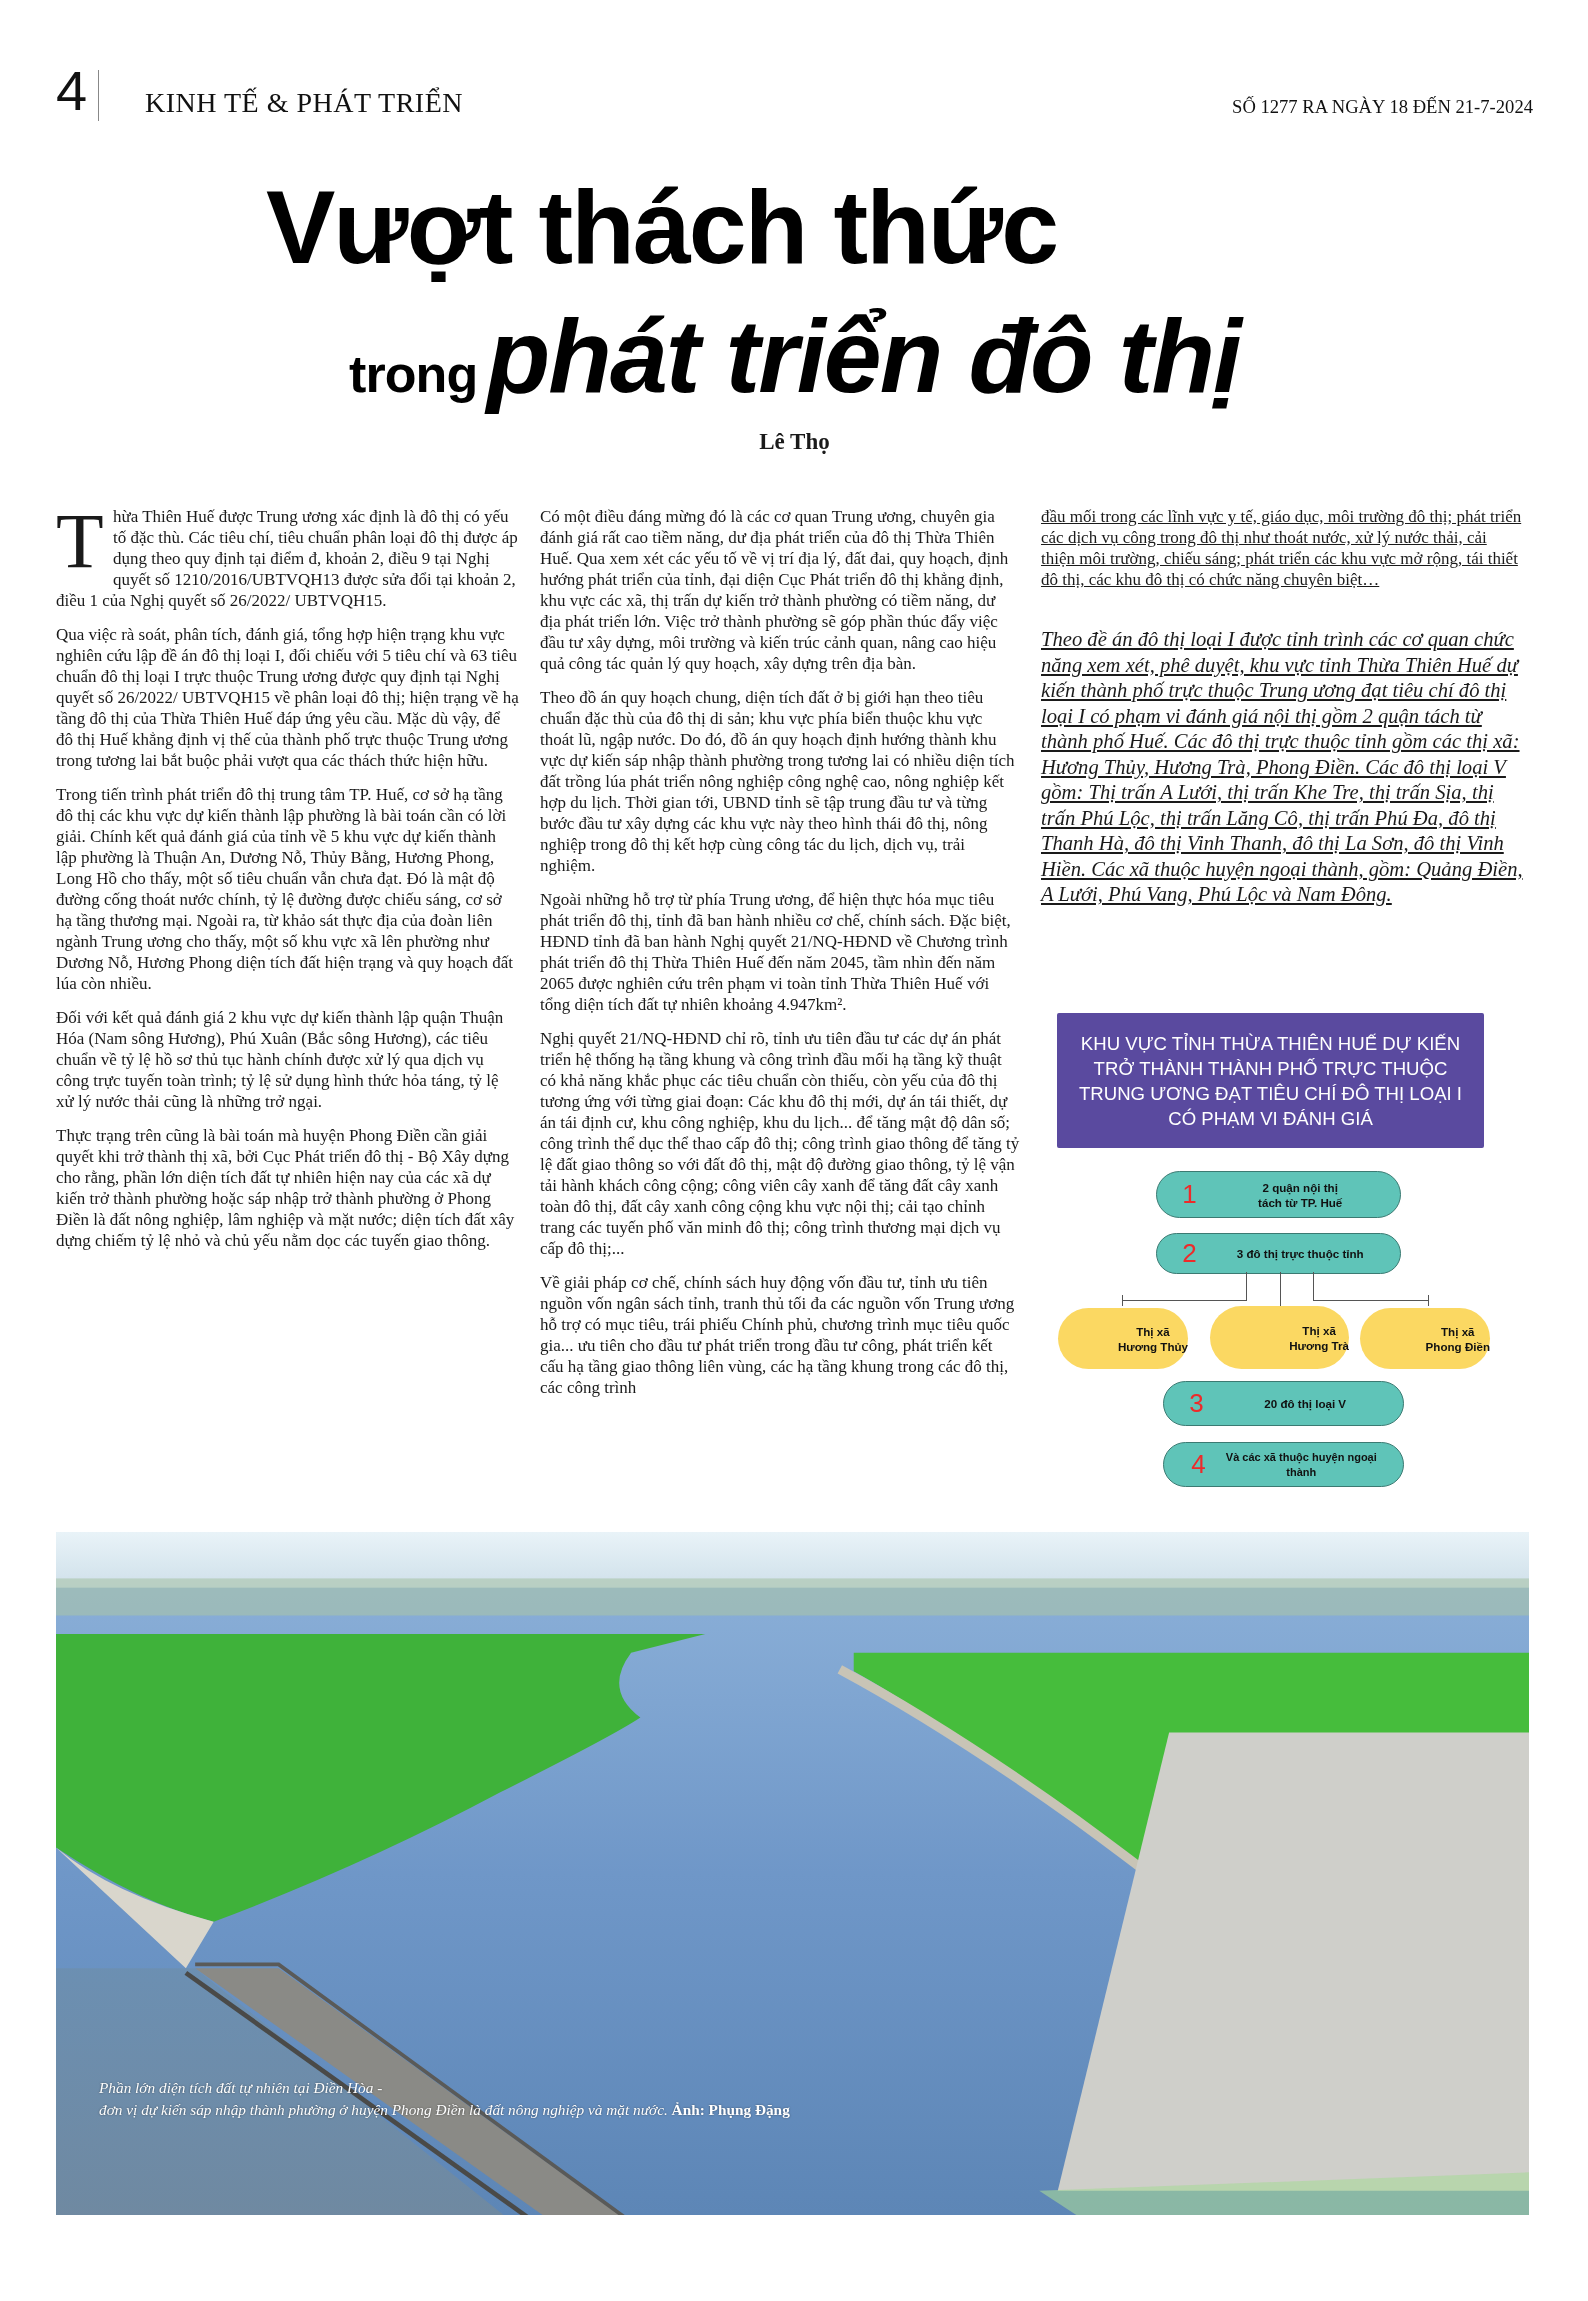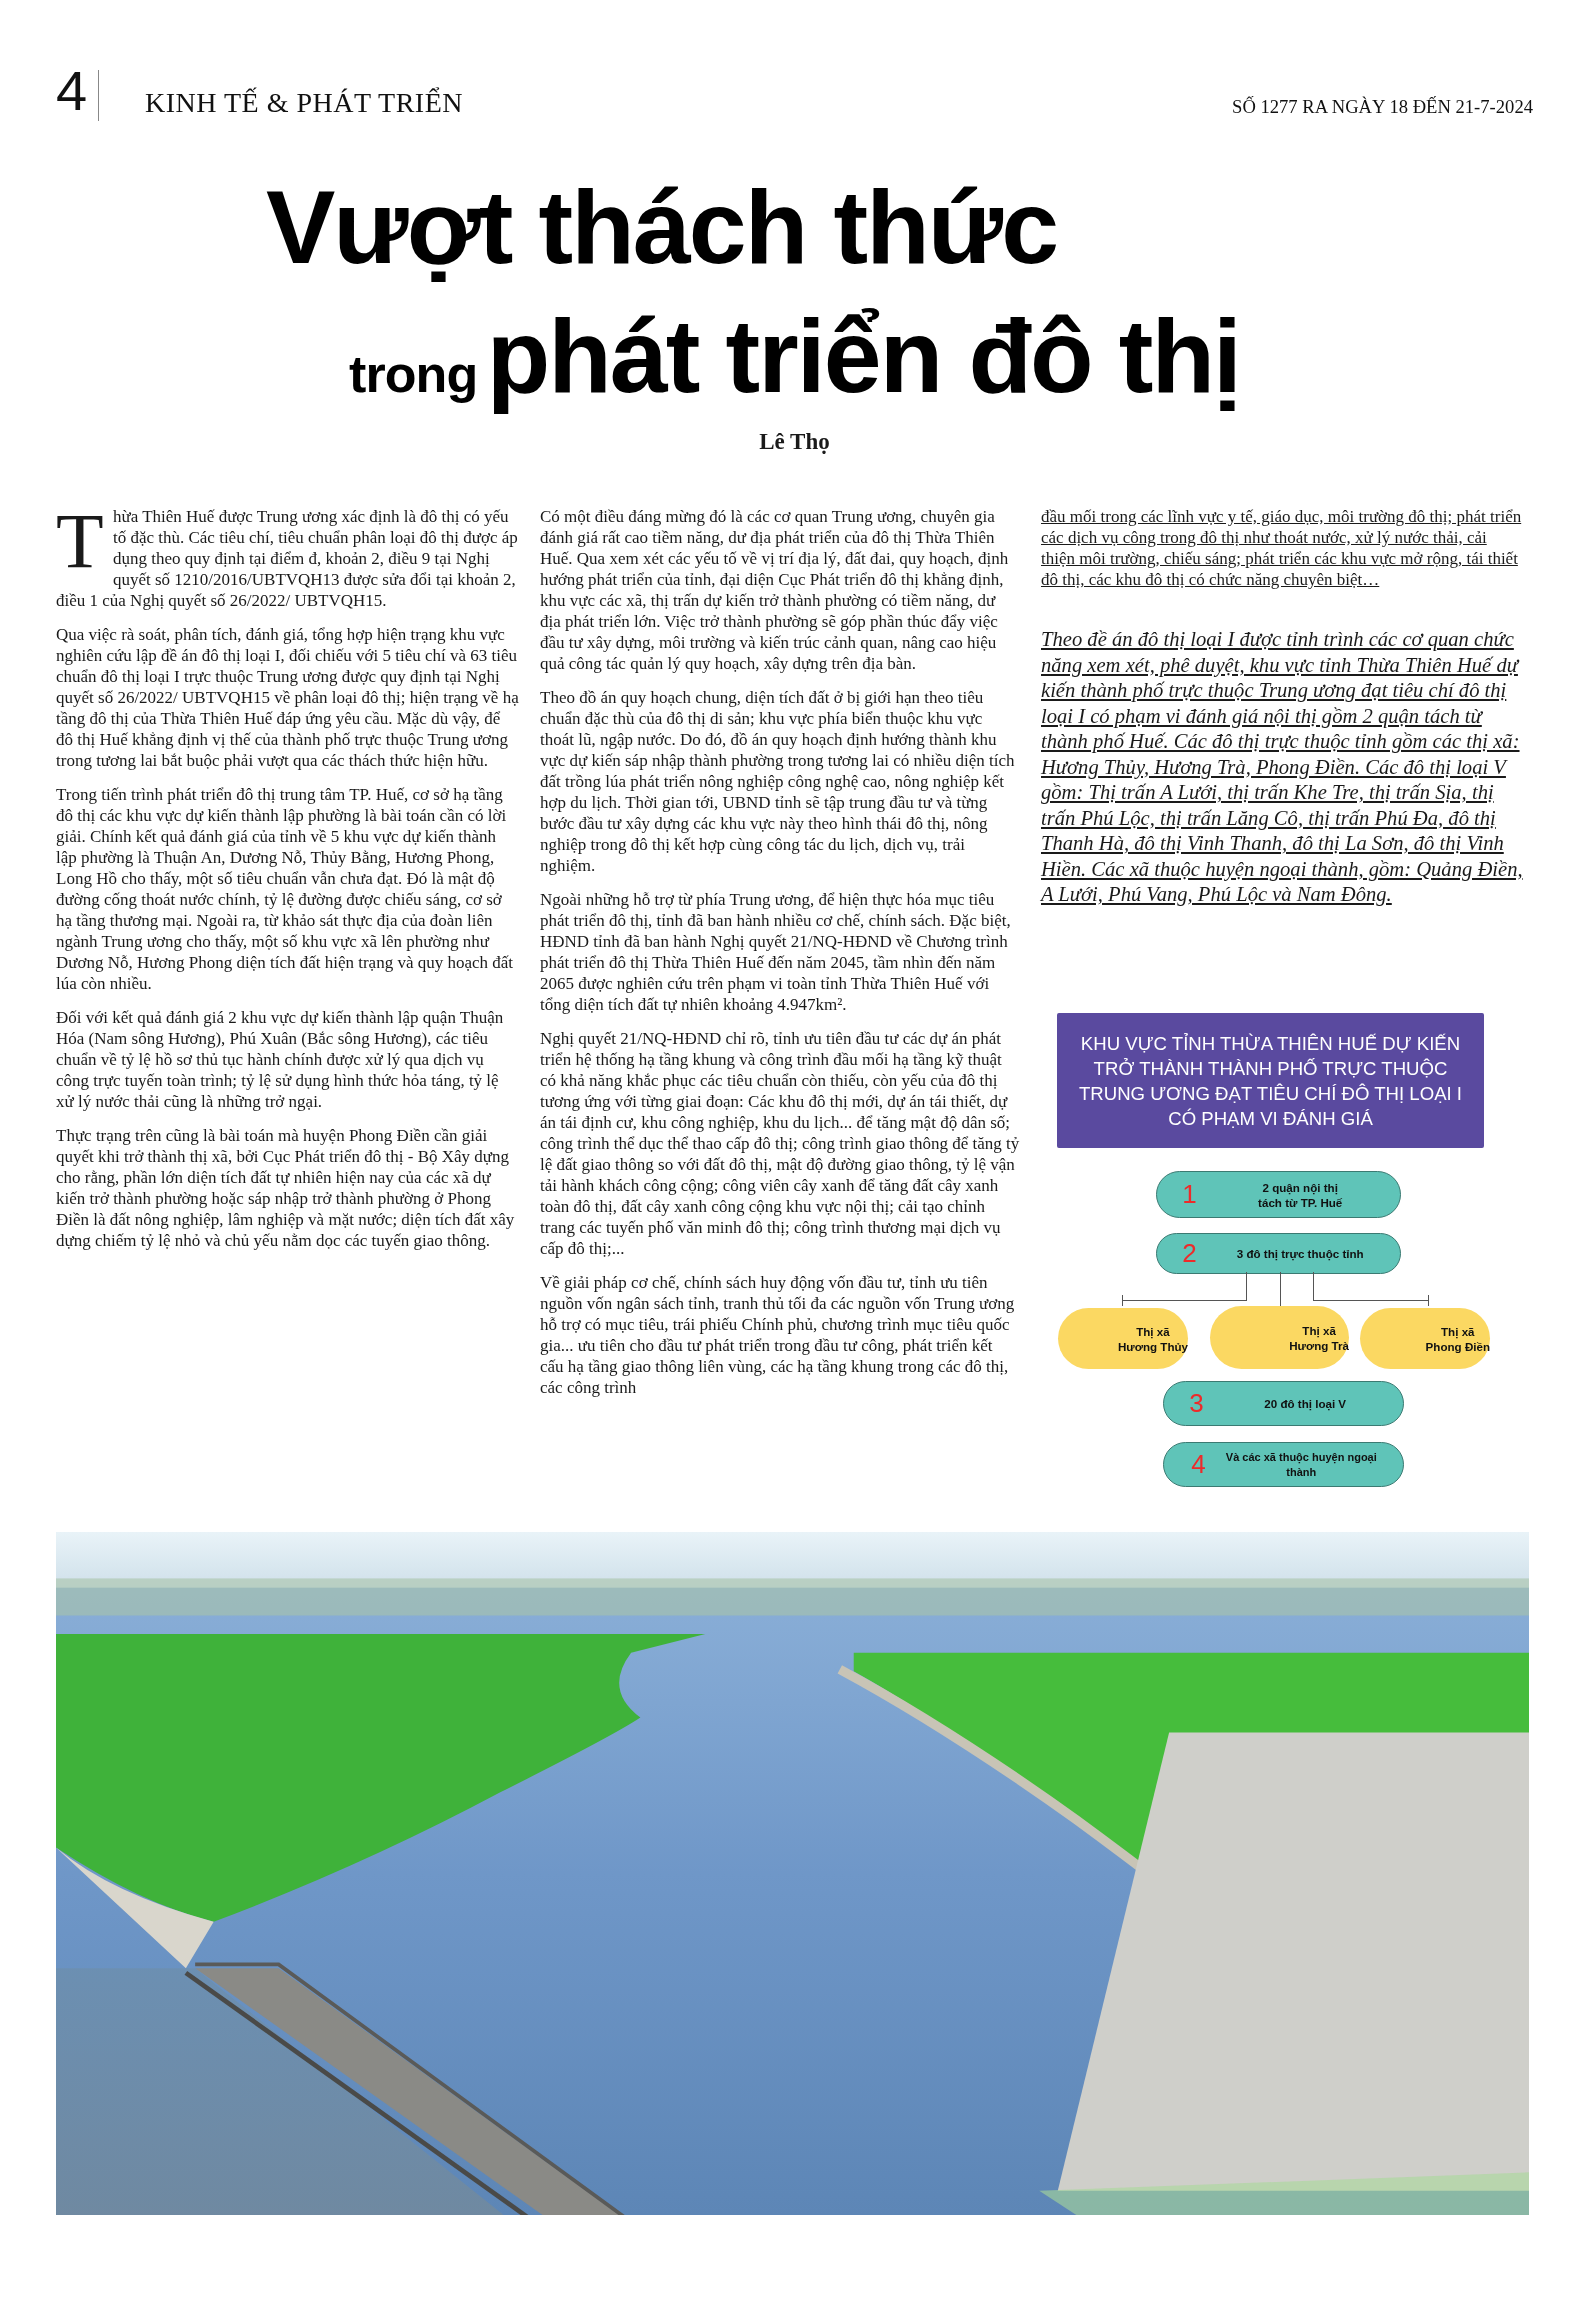--- a/index.html
+++ b/index.html
@@ -5,21 +5,21 @@
   html, body { margin: 0; padding: 0; background: #ffffff; }
   body { width: 1589px; height: 2301px; position: relative; overflow: hidden; font-family: "Liberation Serif", serif; color: #1a1a1a; }
   .header { position: absolute; top: 65px; left: 56px; right: 56px; height: 65px; }
   .page-num { position: absolute; left: 0; top: -1.9px; font-family: "Liberation Sans", sans-serif; font-size: 56px; line-height: 56px; color: #111; }
   .header-sep { position: absolute; left: 42px; top: 4.6px; width: 0.9px; height: 51px; background: #888; }
   .section { position: absolute; left: 89px; top: 22px; font-family: "Liberation Serif", serif; font-size: 28px; letter-spacing: 0.5px; color: #111; }
   .issue { position: absolute; right: 0; top: 31px; font-family: "Liberation Serif", serif; font-size: 18.6px; color: #111; }
   .title1 { position: absolute; top: 172px; left: 0; width: 1323px; text-align: center; font-family: "Liberation Sans", sans-serif; font-weight: bold; font-size: 104px; line-height: 111px; letter-spacing: -1.9px; color: #000; }
   .title2 { position: absolute; top: 301px; left: 0; width: 1589px; text-align: center; font-family: "Liberation Sans", sans-serif; font-weight: bold; color: #000; line-height: 111px; }
   .title2 .small { font-size: 52px; letter-spacing: -0.9px; margin-right: 9.3px; }
-  .title2 .big { font-size: 104px; letter-spacing: -1.9px; }
+  .title2 .big { font-size: 104px; letter-spacing: -1.9px; font-style: italic; }
   .byline { position: absolute; top: 429px; left: 0; width: 1589px; text-align: center; font-size: 23px; font-weight: bold; }
   .col { position: absolute; top: 506px; font-size: 17px; line-height: 21px; text-align: left; }
   .col p { margin: 0 0 13px 0; }
   .col1 { left: 56px; width: 464px; }
   .col2 { left: 540px; width: 480px; }
   .col3 { left: 1041px; width: 482px; text-decoration: underline; }
   .lead { font-size: 22px; line-height: 26px; font-weight: bold; margin-bottom: 48px !important; }
   .dropcap { float: left; font-size: 78px; line-height: 61px; margin: 3.7px 9.3px 0 0; font-family: "Liberation Serif", serif; }
   .quote { font-style: italic; font-size: 20.6px; line-height: 25.5px; margin-top: 37px !important; }
   .infobox { position: absolute; left: 1057px; top: 1013px; width: 427px; height: 135px; background: #5a4a9f; color: #fff; font-family: "Liberation Sans", sans-serif; font-size: 18.6px; line-height: 25px; text-align: center; display: flex; align-items: center; justify-content: center; padding: 0 11px; box-sizing: border-box; border-radius: 1.9px; }
@@ -135,14 +135,18 @@
 
     <path d="M0 470 L150 470 L1100 1230 L1100 736 L0 736 Z" fill="url(#murky)" opacity="0.9"></path>
 
     <path d="M150 470 L240 470 L1290 1230 L1220 1230 Z" fill="#8a8a86"></path>
     <path d="M150 466 L240 466 L1300 1240" fill="none" stroke="#5a5a58" stroke-width="4"></path>
     <path d="M140 475 L1210 1240" fill="none" stroke="#4a4a48" stroke-width="5"></path>
 
     <path d="M1080 1230 L1588 1230 L1588 736 L1200 736 Z" fill="#cfcfca" transform="translate(0,-520)"></path>
     <path d="M1060 710 L1588 690 L1588 736 L1100 736 Z" fill="#a9d89a" opacity="0.6"></path>
   </svg>
+  <div class="caption">
+    <span>Phần lớn diện tích đất tự nhiên tại Điền Hòa -</span><br>
+    <span>đơn vị dự kiến sáp nhập thành phường ở huyện Phong Điền là đất nông nghiệp và mặt nước.</span> <b>Ảnh: Phụng Đặng</b>
+  </div>
 </div>
 
 
 </body></html>

